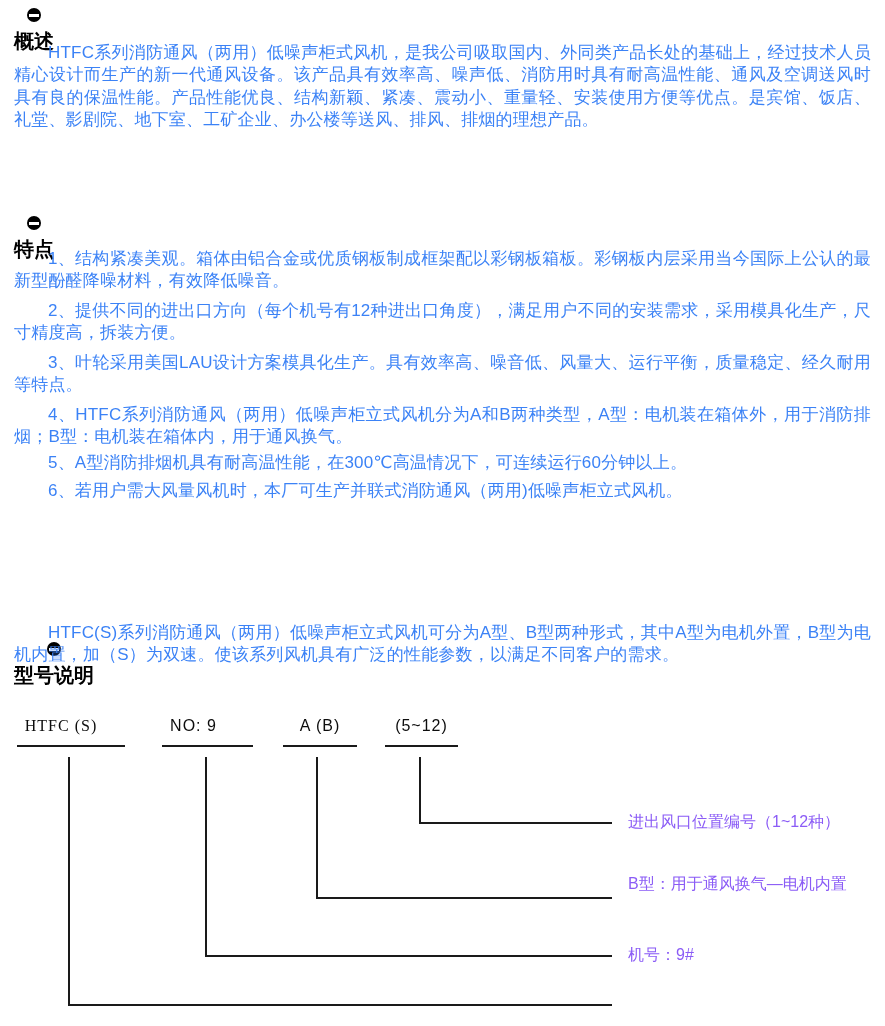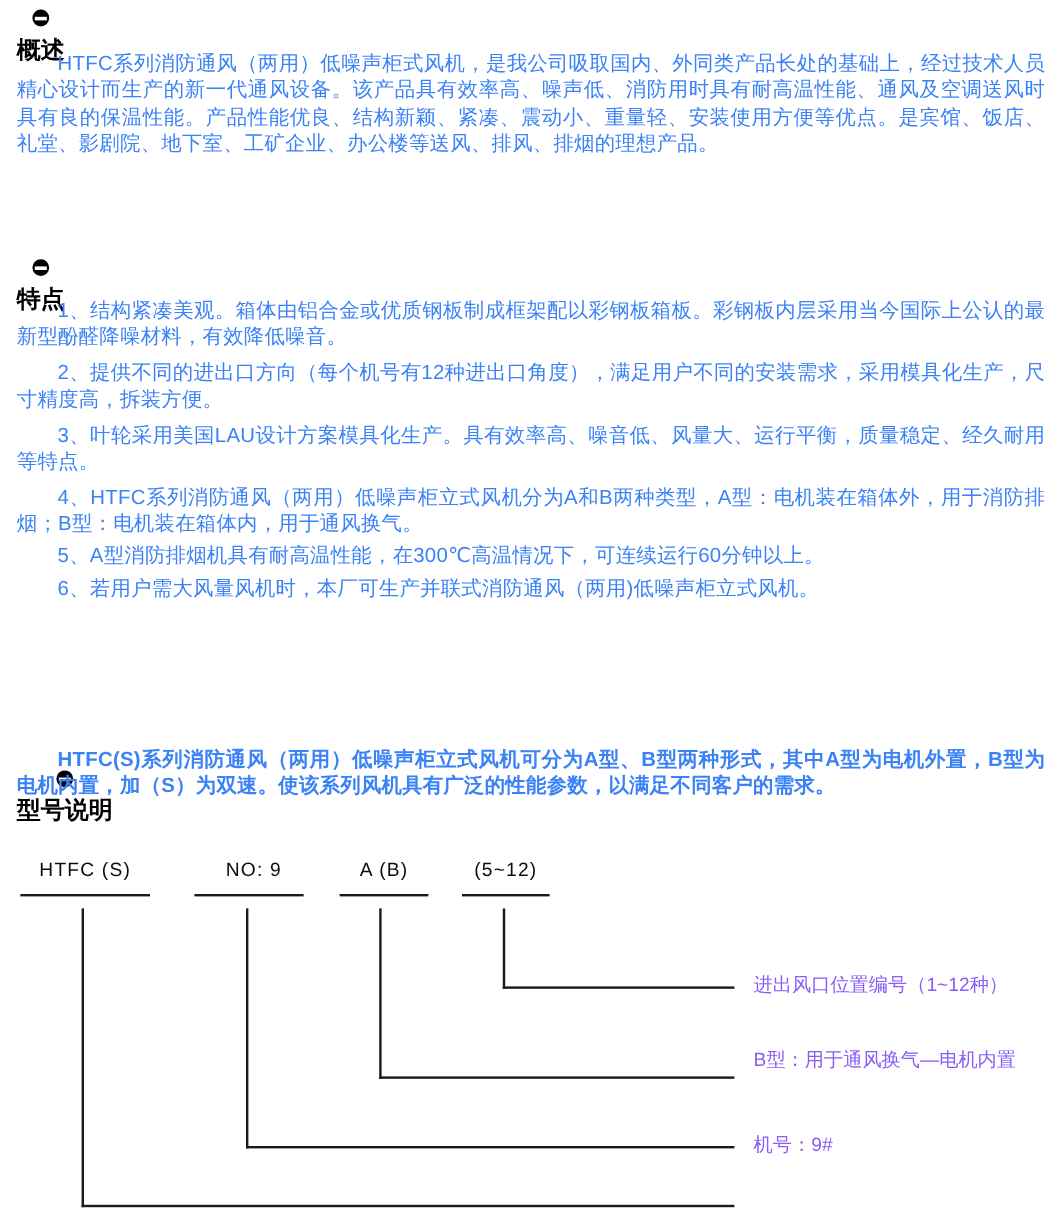--- a/index.html
+++ b/index.html
@@ -98,26 +98,26 @@
 <div class="abs para" style="left:14px; top:352px; width:857px;">3、叶轮采用美国LAU设计方案模具化生产。具有效率高、噪音低、风量大、运行平衡，质量稳定、经久耐用等特点。</div>
 <div class="abs para" style="left:14px; top:404px; width:857px;">4、HTFC系列消防通风（两用）低噪声柜立式风机分为A和B两种类型，A型：电机装在箱体外，用于消防排烟；B型：电机装在箱体内，用于通风换气。</div>
 <div class="abs para" style="left:14px; top:452px; width:857px;">5、A型消防排烟机具有耐高温性能，在300℃高温情况下，可连续运行60分钟以上。</div>
 <div class="abs para" style="left:14px; top:480px; width:857px;">6、若用户需大风量风机时，本厂可生产并联式消防通风（两用)低噪声柜立式风机。</div>
 
 <div class="abs section-heading" style="left:14px; top:594px;margin-top:48px;">
   <span class="bullet"></span>
   <span>型号说明</span>
 </div>
 
-<div class="abs para" style="left:14px; top:622px; width:857px;font-weight:bold;">HTFC(S)系列消防通风（两用）低噪声柜立式风机可分为A型、B型两种形式，其中A型为电机外置，B型为电机内置，加（S）为双速。使该系列风机具有广泛的性能参数，以满足不同客户的需求。</div>
+<div class="abs para" style="left:14px; top:622px; width:857px;">HTFC(S)系列消防通风（两用）低噪声柜立式风机可分为A型、B型两种形式，其中A型为电机外置，B型为电机内置，加（S）为双速。使该系列风机具有广泛的性能参数，以满足不同客户的需求。</div>
 
 <div class="abs diagram">
 
-  <div class="code-label" style="left:17px; width:108px;">HTFC (S)</div>
-  <div class="code-label" style="left:166px; width:91px;">NO: 9</div>
+  <div class="code-label" style="left:7px; width:108px;font-family:Liberation Serif, serif;">HTFC (S)</div>
+  <div class="code-label" style="left:148px; width:91px;">NO: 9</div>
   <div class="code-label" style="left:283px; width:74px;">A (B)</div>
   <div class="code-label" style="left:385px; width:73px;">(5~12)</div>
 
   <div class="dline hline" style="left:17px;  top:40px; width:108px;"></div>
   <div class="dline hline" style="left:162px; top:40px; width:91px;"></div>
   <div class="dline hline" style="left:283px; top:40px; width:74px;"></div>
   <div class="dline hline" style="left:385px; top:40px; width:73px;"></div>
 
   <div class="dline vline" style="left:68px;  top:52px; height:249px;"></div>
   <div class="dline vline" style="left:205px; top:52px; height:200px;"></div>

